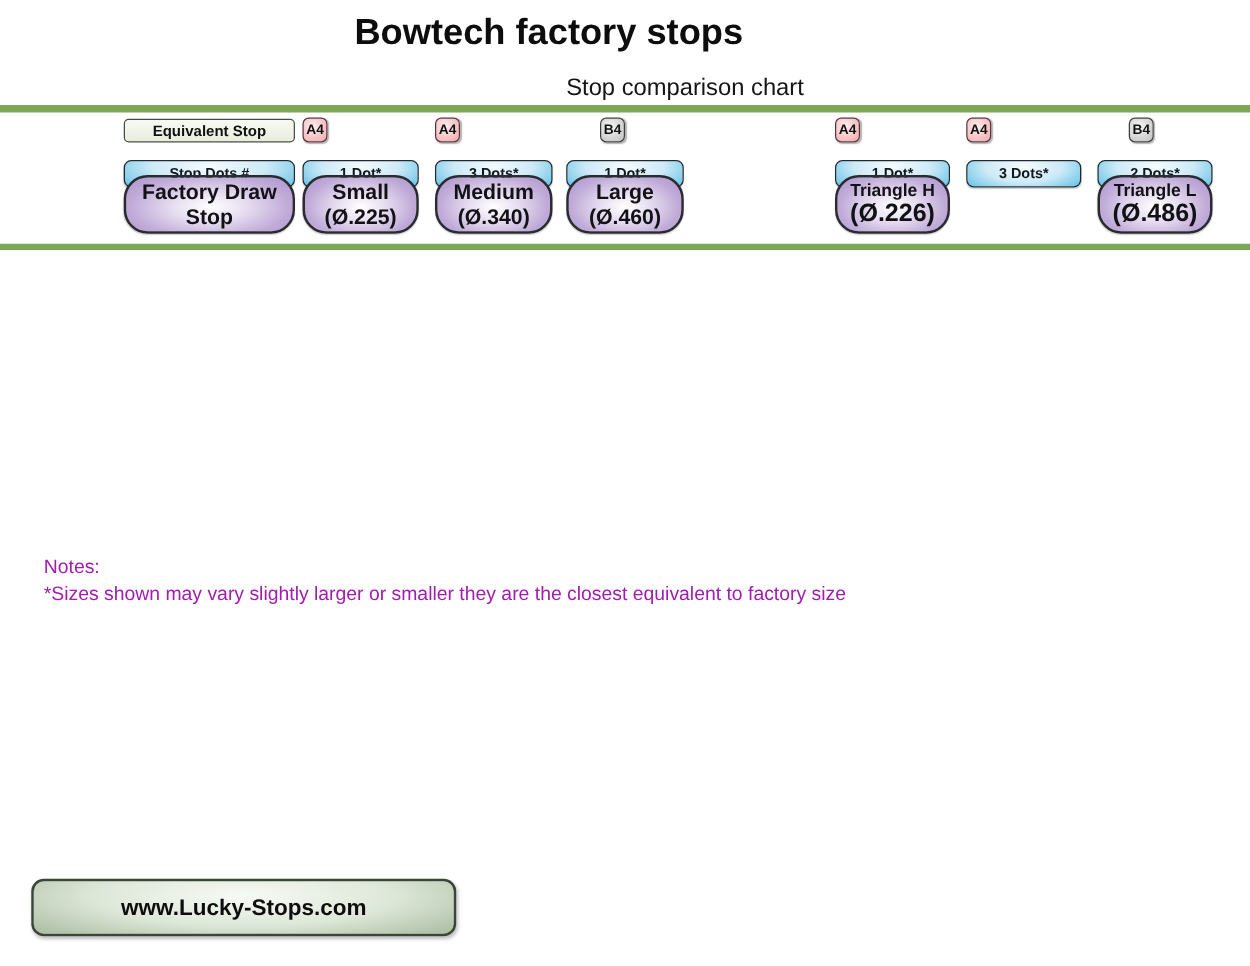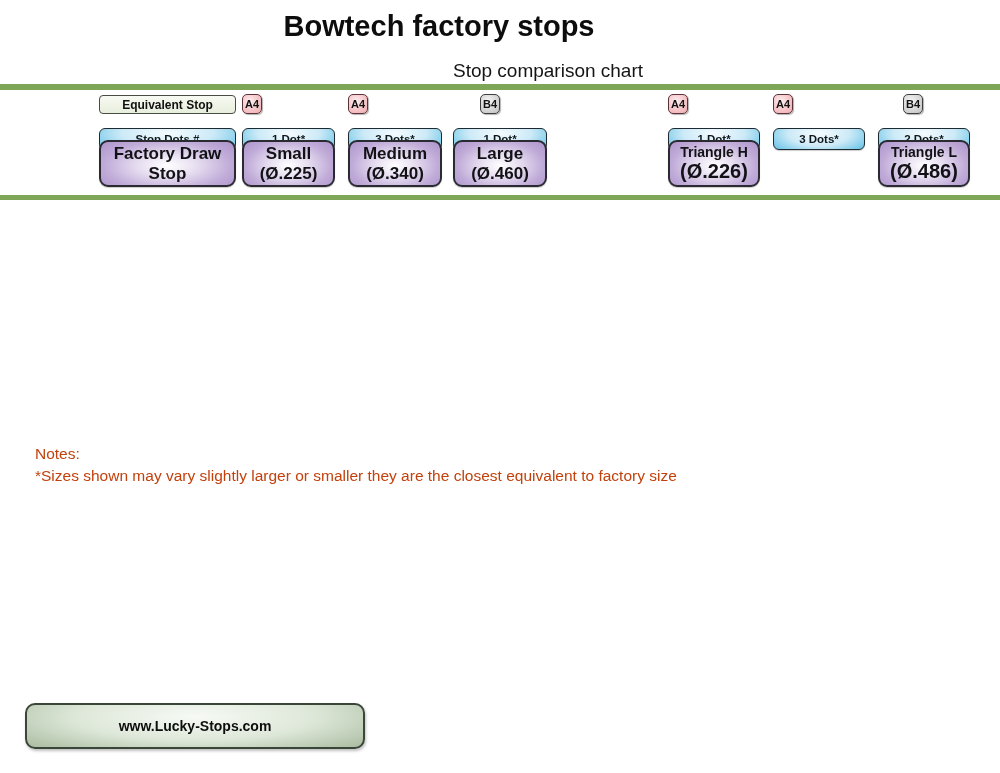--- a/index.html
+++ b/index.html
@@ -53,41 +53,41 @@
     border: 1.5px solid #1d2a31; border-radius: 6px;
     background: radial-gradient(ellipse 85% 160% at 50% 22%, #f4fbfe 0%, #cdeaf7 40%, #7ccbea 68%, #2da5da 100%);
     display: flex; align-items: center; justify-content: center;
     font-size: 11.5px; font-weight: bold; color: #10181c;
     box-shadow: 0 1px 1px rgba(0,0,0,0.2);
     margin-top: 12px;
   }
 
   .purple-box {
     position: absolute; left: 0; top: 46px; width: 100%; height: 47px; box-sizing: border-box;
-    border: 2px solid #2a2a30; border-radius: 9px;
+    border: 2px solid #2a2a30; border-radius: 19px;
     background: radial-gradient(ellipse 70% 85% at 50% 55%, #ffffff 0%, #e6ddf0 32%, #c0abd8 68%, #aa90ca 100%);
     display: flex; flex-direction: column; align-items: center; justify-content: center;
     font-weight: bold; color: #121216; line-height: 1.15; text-align: center;
     box-shadow: 0 1px 1px rgba(0,0,0,0.2);
   }
   .purple-box .name, .purple-box .size { font-size: 17px; }
   .col-tri .purple-box .name { font-size: 14px; }
   .col-tri .purple-box .size { font-size: 20px; }
 
   .notes {
     position: absolute; left: 35px; top: 443px;
-    font-size: 15.5px; color: #c2410c; line-height: 22px;
+    font-size: 15.5px; color: #a21caf; line-height: 22px;
   }
 
   .site-btn {
     position: absolute; left: 25px; top: 703px; width: 340px; height: 46px; box-sizing: border-box;
     border: 2px solid #3a4637; border-radius: 10px;
     background: radial-gradient(ellipse 95% 150% at 50% 28%, #f7faf5 0%, #dde7d8 38%, #a8bb9f 72%, #6f8766 100%);
     display: flex; align-items: center; justify-content: center;
-    font-size: 14px; font-weight: bold; color: #0e0e0e;
+    font-size: 18px; font-weight: bold; color: #0e0e0e;
     box-shadow: 1px 2px 3px rgba(0,0,0,0.25);
     cursor: pointer;
   }
 </style>
 </head>
 <body>
 
 <div class="title">Bowtech factory stops</div>
 <div class="subtitle">Stop comparison chart</div>
 

